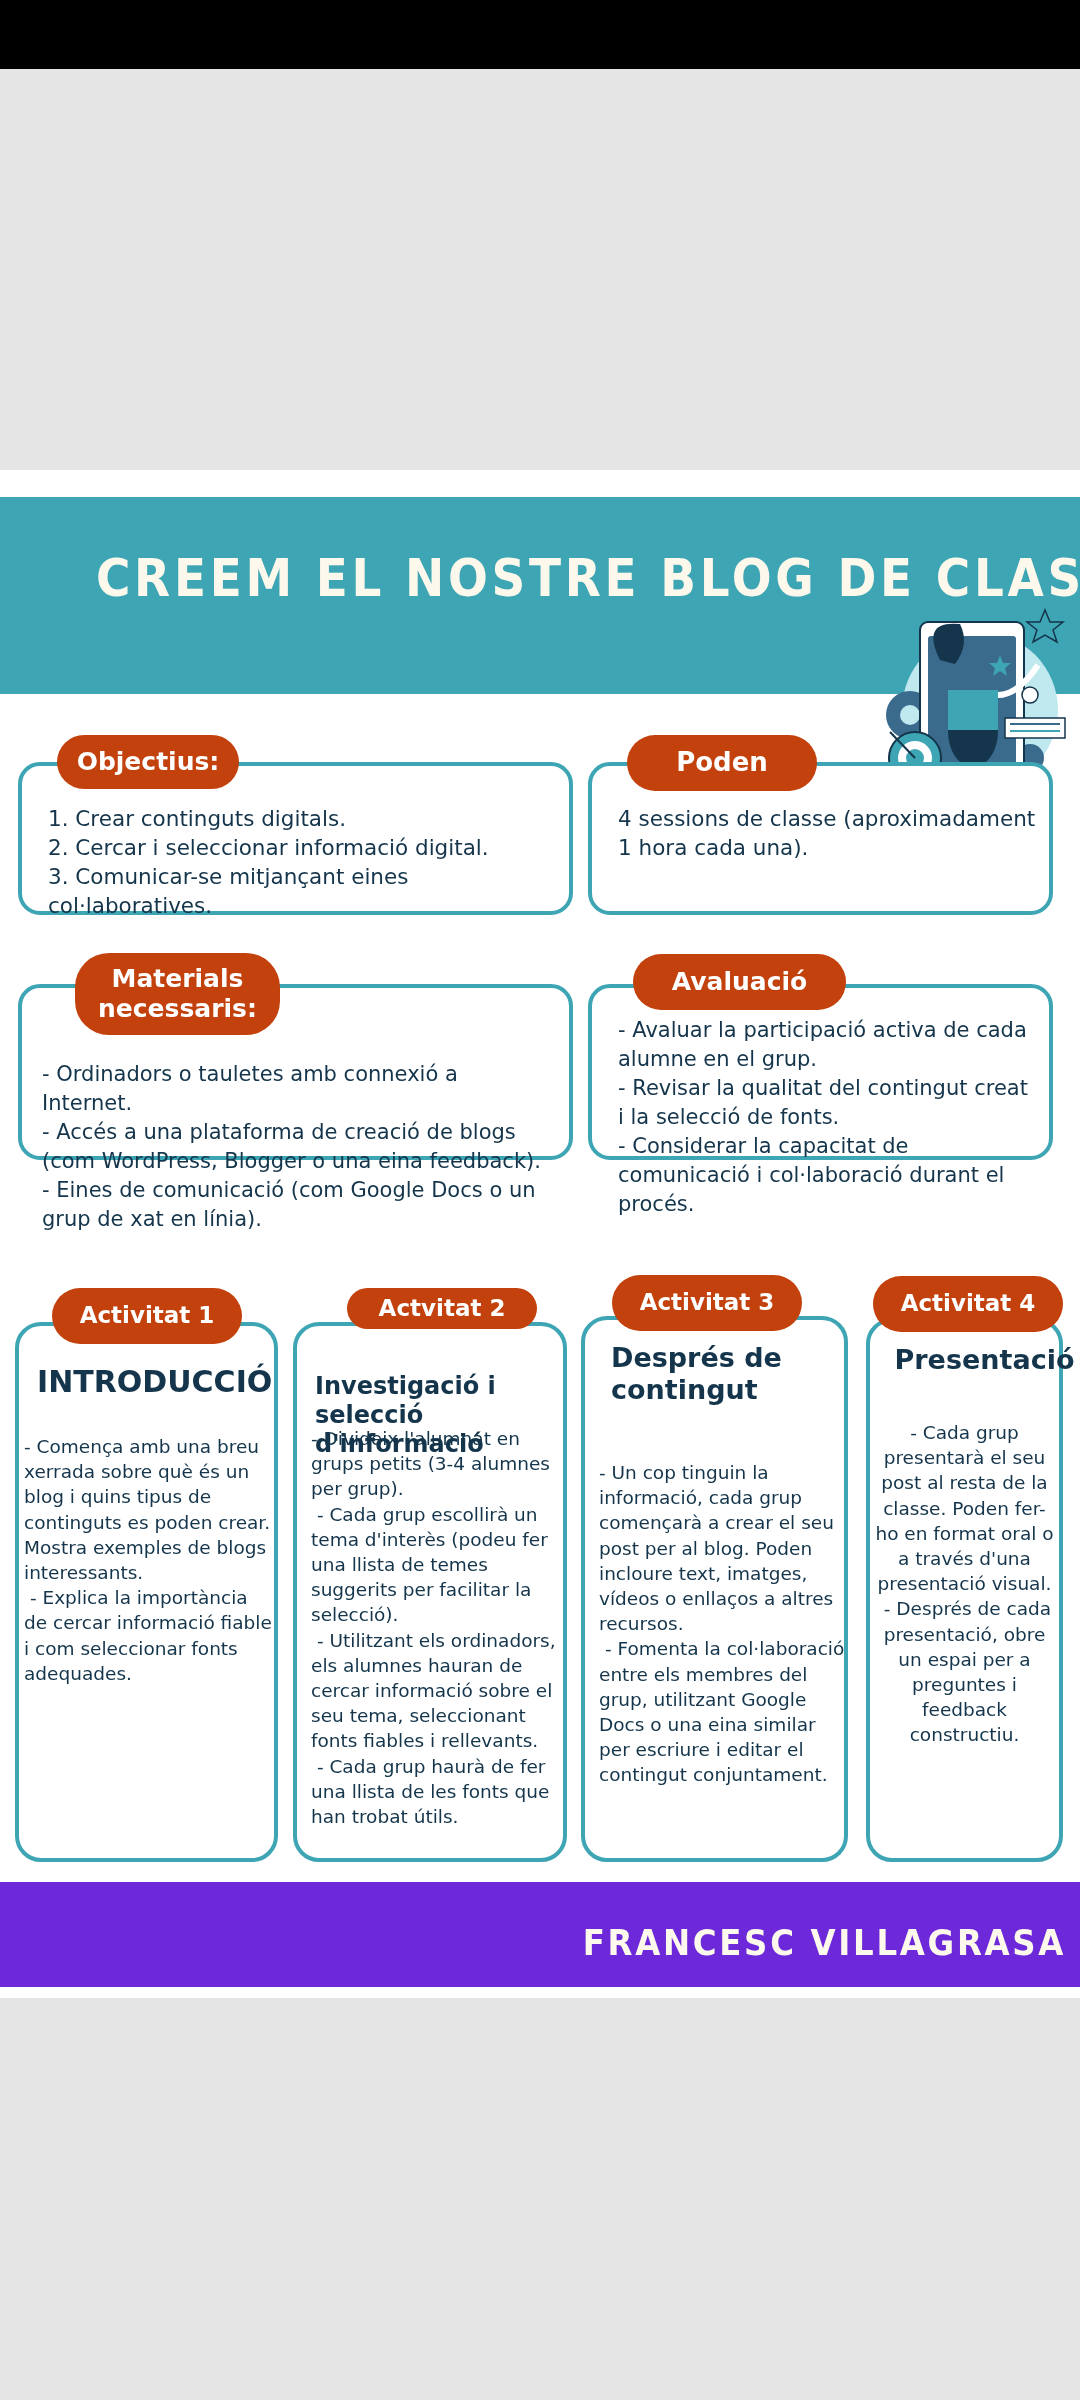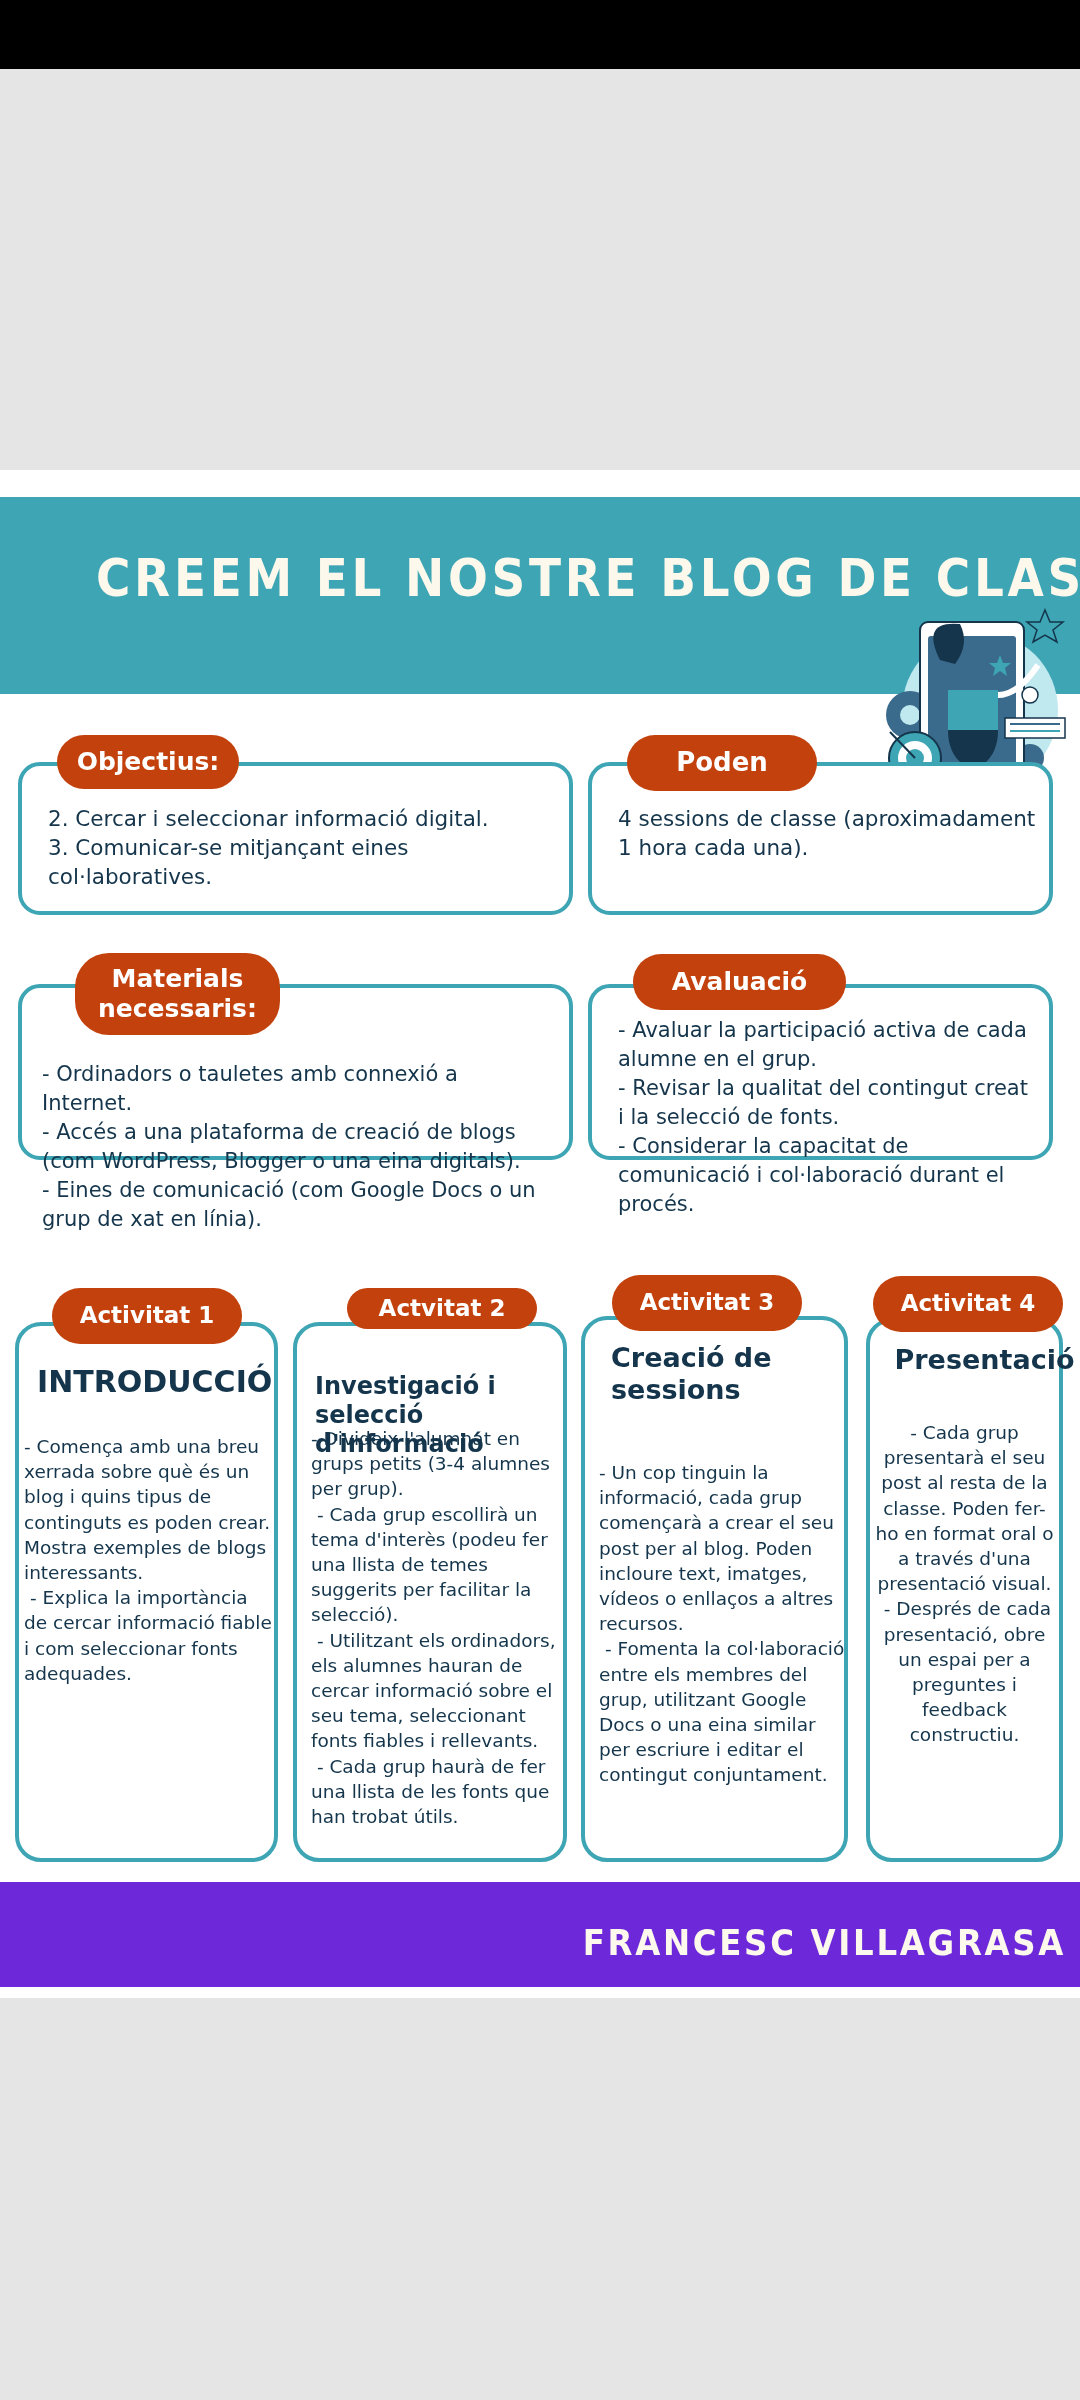--- a/index.html
+++ b/index.html
@@ -50,35 +50,36 @@
     <line x1="140" y1="131" x2="190" y2="131" stroke="#3da5b4" stroke-width="2"></line>
     <circle cx="160" cy="95" r="8" fill="#fff" stroke="#14354b" stroke-width="1.5"></circle>
     <circle cx="45" cy="158" r="26" fill="#3da5b4" stroke="#14354b" stroke-width="2"></circle>
     <circle cx="45" cy="158" r="17" fill="#fff"></circle>
     <circle cx="45" cy="158" r="9" fill="#3da5b4"></circle>
     <line x1="45" y1="158" x2="20" y2="132" stroke="#14354b" stroke-width="2"></line>
   </svg>
 
   <div class="box" style="left:18px; top:292px; width:555px; height:153px;">
     <div class="body-text" style="left:26px; top:38px; font-size:21.5px;">
+      <div>1. Crear continguts digitals.</div>
       <div>2. Cercar i seleccionar informació digital.</div>
       <div>3. Comunicar-se mitjançant eines col·laboratives.</div>
     </div>
   </div>
   <div class="pill" style="left:57px; top:265px; width:182px; height:54px; font-size:25px;">Objectius:</div>
 
   <div class="box" style="left:588px; top:292px; width:465px; height:153px;">
     <div class="body-text" style="left:26px; top:38px; width:420px; font-size:21.5px;">4 sessions de classe (aproximadament 1 hora cada una).</div>
   </div>
   <div class="pill" style="left:627px; top:265px; width:190px; height:56px; font-size:26px;">Poden</div>
 
   <div class="box" style="left:18px; top:514px; width:555px; height:176px;">
     <div class="body-text" style="left:20px; top:72px; width:500px;">
       <div>- Ordinadors o tauletes amb connexió a Internet.</div>
-      <div>- Accés a una plataforma de creació de blogs (com WordPress, Blogger o una eina digitals).</div>
+      <div>- Accés a una plataforma de creació de blogs (com WordPress, Blogger o una eina feedback).</div>
       <div>- Eines de comunicació (com Google Docs o un grup de xat en línia).</div>
     </div>
   </div>
   <div class="pill" style="left:75px; top:483px; width:205px; height:82px; font-size:25px; flex-direction:column; border-radius:34px;">
     <span>Materials</span>
     <span>necessaris:</span>
   </div>
 
   <div class="box" style="left:588px; top:514px; width:465px; height:176px;">
     <div class="body-text" style="left:26px; top:28px; width:420px;">
@@ -99,21 +100,21 @@
   <div class="box" style="left:293px; top:852px; width:274px; height:540px; border-radius:26px;">
     <div class="card-title" style="left:18px; top:46px; width:250px; font-size:24px;">Investigació i selecció d'informació</div>
     <div class="card-text" style="left:14px; top:100px; width:255px;">- Divideix l'alumnat en grups petits (3-4 alumnes per grup).
  - Cada grup escollirà un tema d'interès (podeu fer una llista de temes suggerits per facilitar la selecció).
  - Utilitzant els ordinadors, els alumnes hauran de cercar informació sobre el seu tema, seleccionant fonts fiables i rellevants.
  - Cada grup haurà de fer una llista de les fonts que han trobat útils.</div>
   </div>
   <div class="pill" style="left:347px; top:818px; width:190px; height:41px; font-size:23px;">Actvitat 2</div>
 
   <div class="box" style="left:581px; top:846px; width:267px; height:546px; border-radius:26px;">
-    <div class="card-title" style="left:26px; top:22px; width:200px; font-size:27px;">Creació de sessions</div>
+    <div class="card-title" style="left:26px; top:22px; width:200px; font-size:27px;">Després de contingut</div>
     <div class="card-text" style="left:14px; top:140px; width:250px;">- Un cop tinguin la informació, cada grup començarà a crear el seu post per al blog. Poden incloure text, imatges, vídeos o enllaços a altres recursos.
  - Fomenta la col·laboració entre els membres del grup, utilitzant Google Docs o una eina similar per escriure i editar el contingut conjuntament.</div>
   </div>
   <div class="pill" style="left:612px; top:805px; width:190px; height:56px; font-size:23px;">Activitat 3</div>
 
   <div class="box" style="left:866px; top:848px; width:197px; height:544px; border-radius:26px;">
     <div class="card-title" style="left:0; top:22px; width:189px; text-align:center; font-size:27px;margin-left:20px;">Presentació</div>
     <div class="card-text" style="left:4px; top:98px; width:181px; text-align:center;">- Cada grup presentarà el seu post al resta de la classe. Poden fer-ho en format oral o a través d'una presentació visual.
  - Després de cada presentació, obre un espai per a preguntes i feedback constructiu.</div>
   </div>

